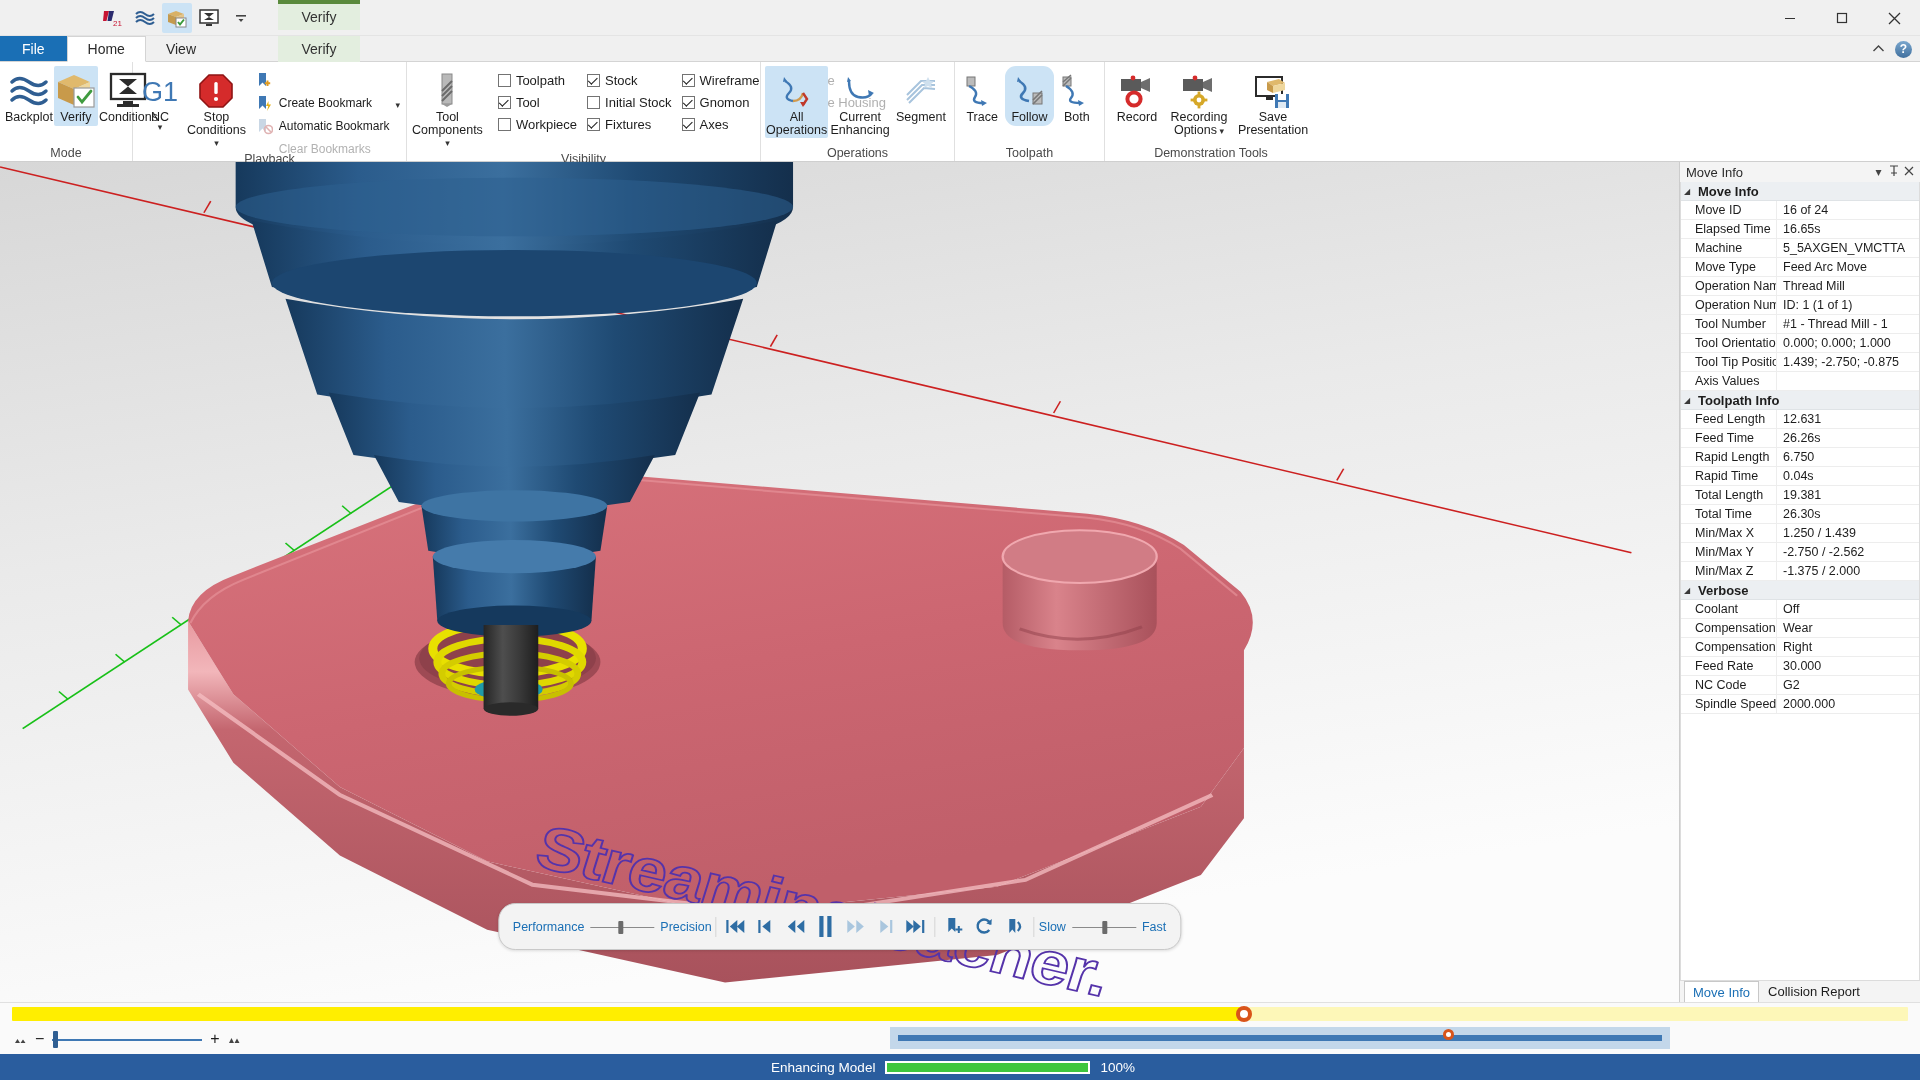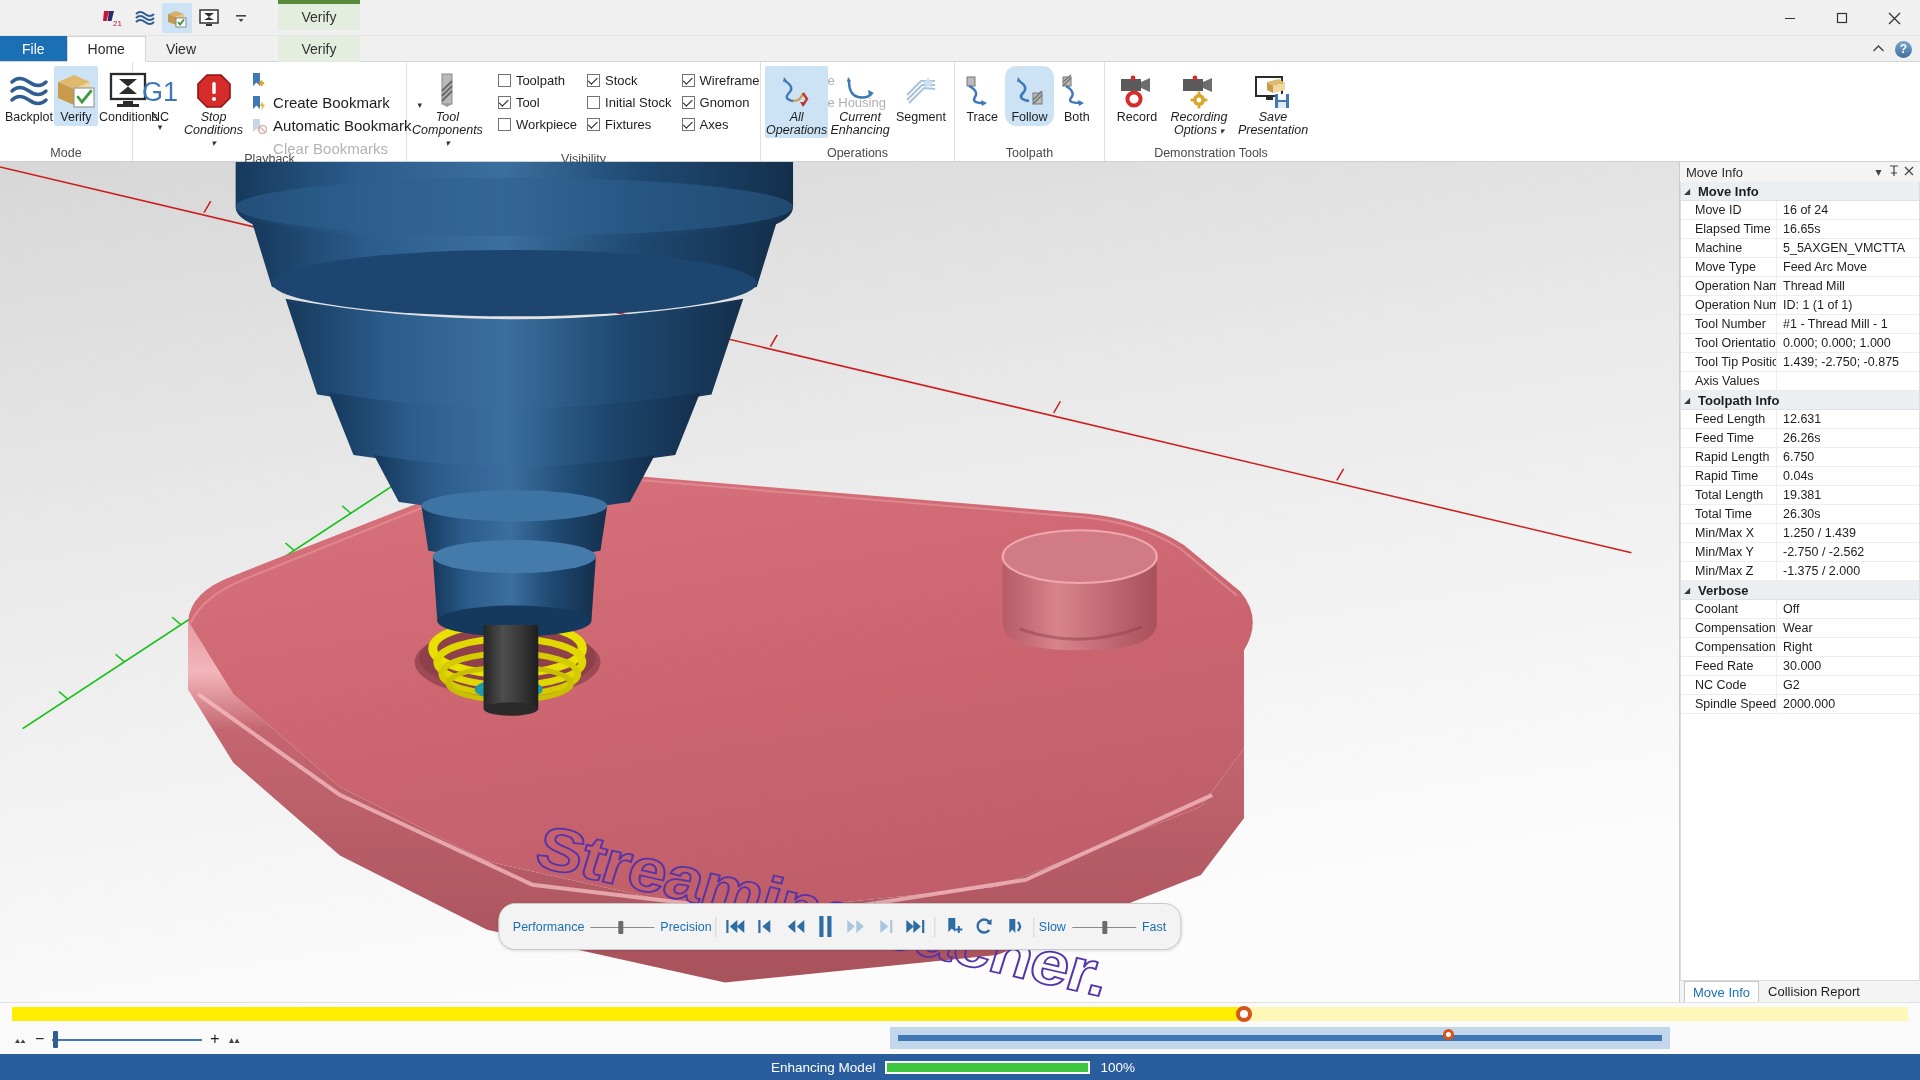--- a/index.html
+++ b/index.html
@@ -101,21 +101,21 @@
   .bigbtn {
     width: 58px; display: flex; flex-direction: column; align-items: center;
     padding: 3px 1px 2px; border-radius: 2px; cursor: default;
   }
   .bigbtn.active { background: #cce3f5; }
   .bigbtn .bi { height: 40px; display: flex; align-items: flex-end; justify-content: center; }
   .bigbtn .bl {
     font-size: 12.5px; color: #1d1d1d; text-align: center; line-height: 13px;
     margin-top: 2px;
   }
-  .bigbtn .bl.two { line-height: 12.5px; font-style: italic; }
+  .bigbtn .bl.two { line-height: 12.5px; }
   .dropcaret { font-size: 9px; color: #333; line-height: 7px; }
 
   
   .chkcol { display: flex; flex-direction: column; gap: 4px; padding-top: 5px; }
   .chkrow { display: flex; align-items: center; gap: 5px; height: 18px; }
   .cb {
     width: 13px; height: 13px; border: 1px solid #737373; background: #fff;
     display: flex; align-items: center; justify-content: center; flex: 0 0 13px;
   }
   .cb.checked::after {
@@ -123,21 +123,21 @@
     border-bottom: 1.6px solid #1d1d1d; transform: rotate(-45deg) translate(0px,-1px);
   }
   .cb.dis { border-color: #c0c0c0; }
   .cb.dis.checked::after { border-color: #b5b5b5; }
   .chklabel { font-size: 13px; color: #1d1d1d; white-space: nowrap; }
   .chklabel.dis { color: #b0b0b0; }
 
   
   .smallbtns { display: flex; flex-direction: column; gap: 3px; padding: 6px 2px 0 6px; }
   .smallrow { display: flex; align-items: center; gap: 6px; height: 20px; }
-  .smalllabel { font-size: 15px; color: #1d1d1d; white-space: nowrap; margin-top: 41px; }
+  .smalllabel { font-size: 12px; color: #1d1d1d; white-space: nowrap; margin-top: 41px; }
   .smalllabel.dis { color: #b2b2b2; }
 
   
   .main { flex: 1; display: flex; position: relative; min-height: 0; }
 
   
   .viewport {
     flex: 1; position: relative; overflow: hidden;
     background: linear-gradient(170deg,#dcdcdc 0%,#e7e7e7 28%,#f2f2f2 60%,#fbfbfb 100%);
     border-right: 1px solid #cccccc;

